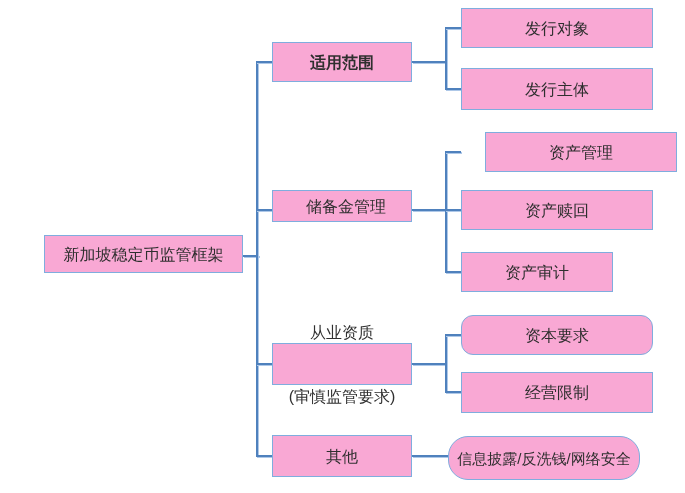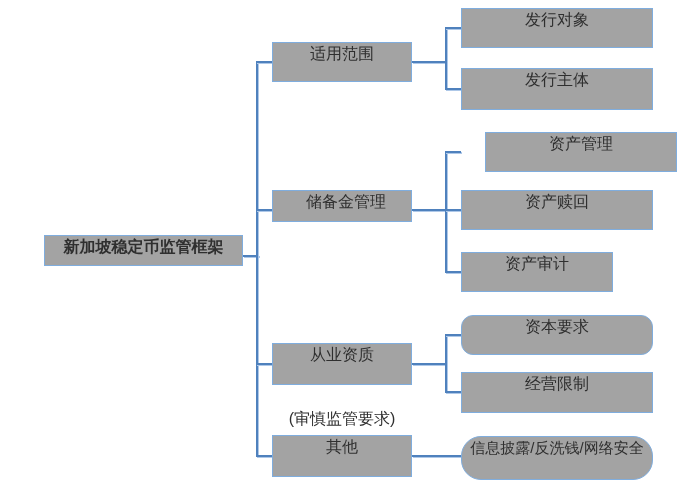--- a/index.html
+++ b/index.html
@@ -10,26 +10,27 @@
   }
   .canvas {
     position: relative;
     width: 685px;
     height: 493px;
     background: #ffffff;
     overflow: hidden;
   }
   .node {
     position: absolute;
-    background: #a3a3a3;
+    background: #f9a8d4;
     border: 1px solid #7fadde;
     box-sizing: border-box;
     display: flex;
     flex-direction: column;
     align-items: center;
+    justify-content: center;
     text-align: center;
     color: #2f2f2f;
     font-size: 16px;
     line-height: 21px;
     white-space: nowrap;
   }
   .node .lbl { display: block; }
   .node.small-text { font-size: 15px; }
   .line {
     position: absolute;
@@ -62,25 +63,25 @@
   <div class="line h" style="left:445px; top:209px; width:16px;"></div>
   <div class="line h" style="left:445px; top:271px; width:16px;"></div>
 
   <div class="line h" style="left:412px; top:363px; width:35px;"></div>
   <div class="line v" style="left:445px; top:334px; height:59px;"></div>
   <div class="line h" style="left:445px; top:334px; width:16px;"></div>
   <div class="line h" style="left:445px; top:391px; width:16px;"></div>
 
   <div class="line h" style="left:412px; top:455px; width:49px;"></div>
 
-  <div class="node" style="left:44px; top:235px; width:199px; height:31px;font-weight:bold;">
+  <div class="node" style="left:44px; top:235px; width:199px; height:38px;">
     <span class="lbl">新加坡稳定币监管框架</span>
   </div>
 
-  <div class="node" style="left:272px; top:42px; width:140px; height:40px;">
+  <div class="node" style="left:272px; top:42px; width:140px; height:40px;font-weight:bold;">
     <span class="lbl">适用范围</span>
   </div>
   <div class="node" style="left:272px; top:190px; width:140px; height:32px;padding-left:8px;">
     <span class="lbl">储备金管理</span>
   </div>
   <div class="node" style="left:272px; top:343px; width:140px; height:42px;gap:43px;">
     <span class="lbl">从业资质</span>
     <span class="lbl">(审慎监管要求)</span>
   </div>
   <div class="node" style="left:272px; top:435px; width:140px; height:42px;">
@@ -101,17 +102,17 @@
   </div>
   <div class="node" style="left:461px; top:252px; width:152px; height:40px;">
     <span class="lbl">资产审计</span>
   </div>
   <div class="node" style="left:461px; top:315px; width:192px; height:40px;border-radius:12px;">
     <span class="lbl">资本要求</span>
   </div>
   <div class="node" style="left:461px; top:372px; width:192px; height:41px;">
     <span class="lbl">经营限制</span>
   </div>
-  <div class="node small-text" style="left:461px; top:436px; width:192px; height:44px;border-radius:20px;">
+  <div class="node small-text" style="left:448px; top:436px; width:192px; height:44px;border-radius:20px;">
     <span class="lbl">信息披露/反洗钱/网络安全</span>
   </div>
 
 </div>
 
 </body></html>

